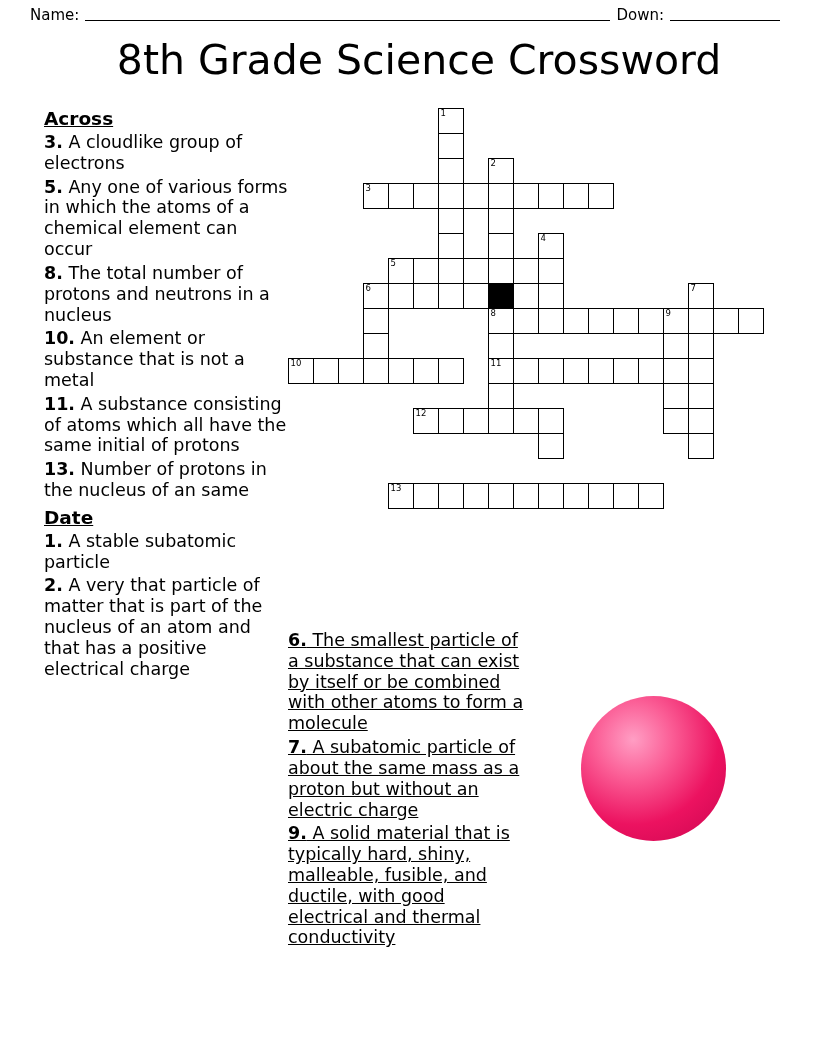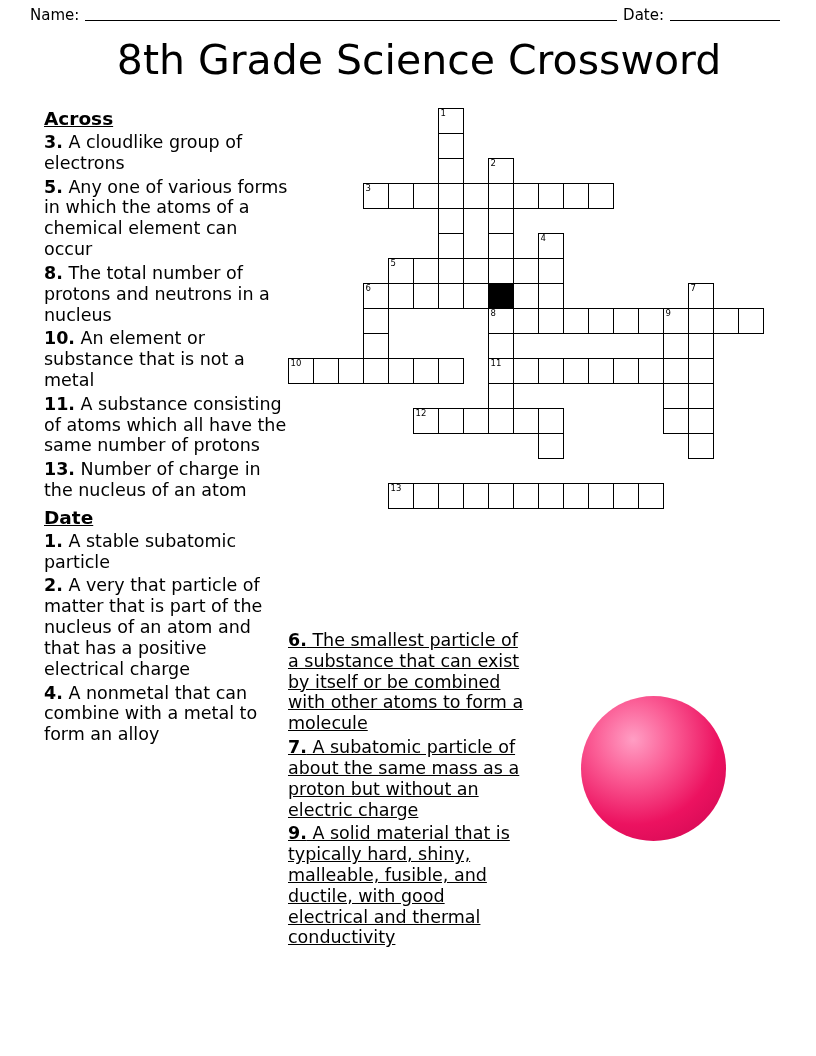--- a/index.html
+++ b/index.html
@@ -120,41 +120,40 @@
   }
 </style>
 </head>
 <body>
 
 <div class="page">
 
   <div class="nameline">
     <span class="lbl">Name:</span>
     <span class="rule"></span>
-    <span class="lbl">Date:</span>
+    <span class="lbl">Down:</span>
     <span class="rule short"></span>
   </div>
 
   <div class="title">8th Grade Science Crossword</div>
 
   <div class="clue-col" id="col-left">
     <span class="section-head">Across</span>
     <div id="across-list">
         <div class="clue"><span class="num">3.</span><span> A cloudlike group of electrons</span></div>
         <div class="clue"><span class="num">5.</span><span> Any one of various forms in which the atoms of a chemical element can occur</span></div>
         <div class="clue"><span class="num">8.</span><span> The total number of protons and neutrons in a nucleus</span></div>
         <div class="clue"><span class="num">10.</span><span> An element or substance that is not a metal</span></div>
-        <div class="clue"><span class="num">11.</span><span> A substance consisting of atoms which all have the same number of protons</span></div>
-        <div class="clue"><span class="num">13.</span><span> Number of charge in the nucleus of an atom</span></div>
+        <div class="clue"><span class="num">11.</span><span> A substance consisting of atoms which all have the same initial of protons</span></div>
+        <div class="clue"><span class="num">13.</span><span> Number of protons in the nucleus of an same</span></div>
       </div>
     <span class="section-head" style="margin-top:6px;">Date</span>
     <div id="down-left-list">
         <div class="clue"><span class="num">1.</span><span> A stable subatomic particle</span></div>
         <div class="clue"><span class="num">2.</span><span> A very that particle of matter that is part of the nucleus of an atom and that has a positive electrical charge</span></div>
-        <div class="clue"><span class="num">4.</span><span> A nonmetal that can combine with a metal to form an alloy</span></div>
       </div>
   </div>
 
   <div class="clue-col" id="col-mid">
     <div id="down-mid-list">
         <div class="clue"><span class="num">6.</span><span> The smallest particle of a substance that can exist by itself or be combined with other atoms to form a molecule</span></div>
         <div class="clue"><span class="num">7.</span><span> A subatomic particle of about the same mass as a proton but without an electric charge</span></div>
         <div class="clue"><span class="num">9.</span><span> A solid material that is typically hard, shiny, malleable, fusible, and ductile, with good electrical and thermal conductivity</span></div>
       </div>
   </div>

